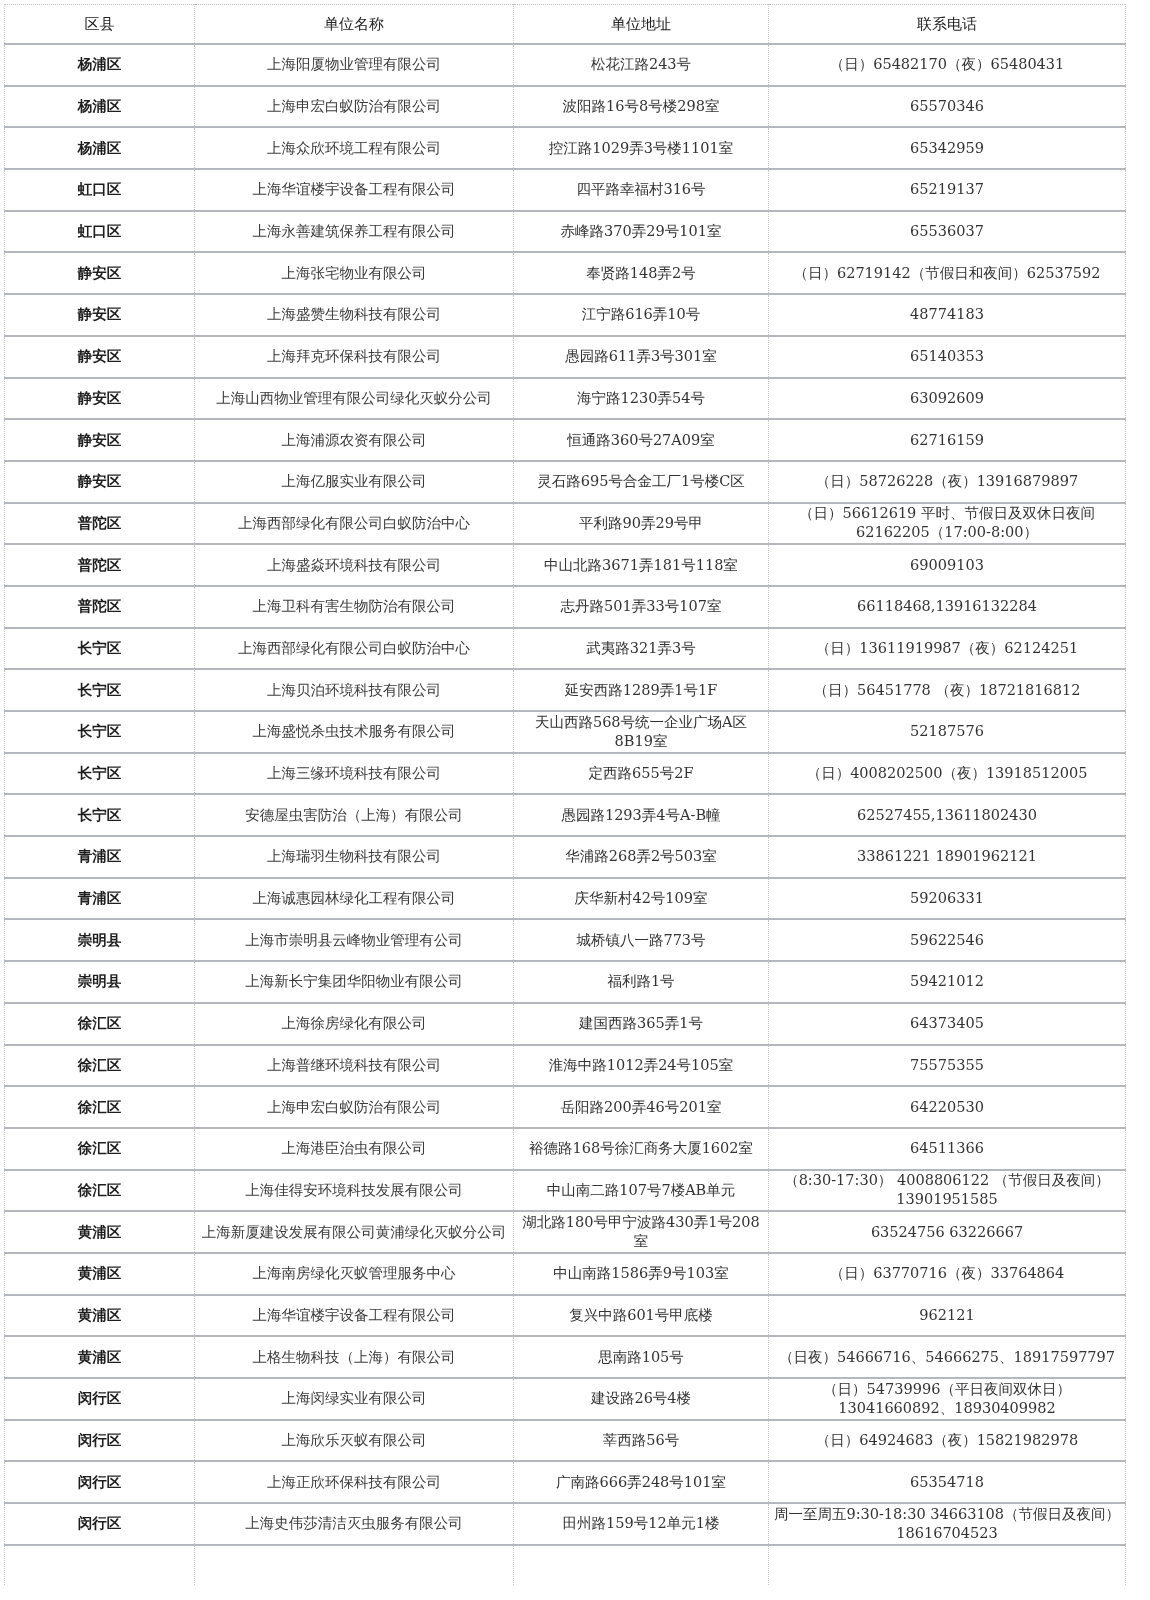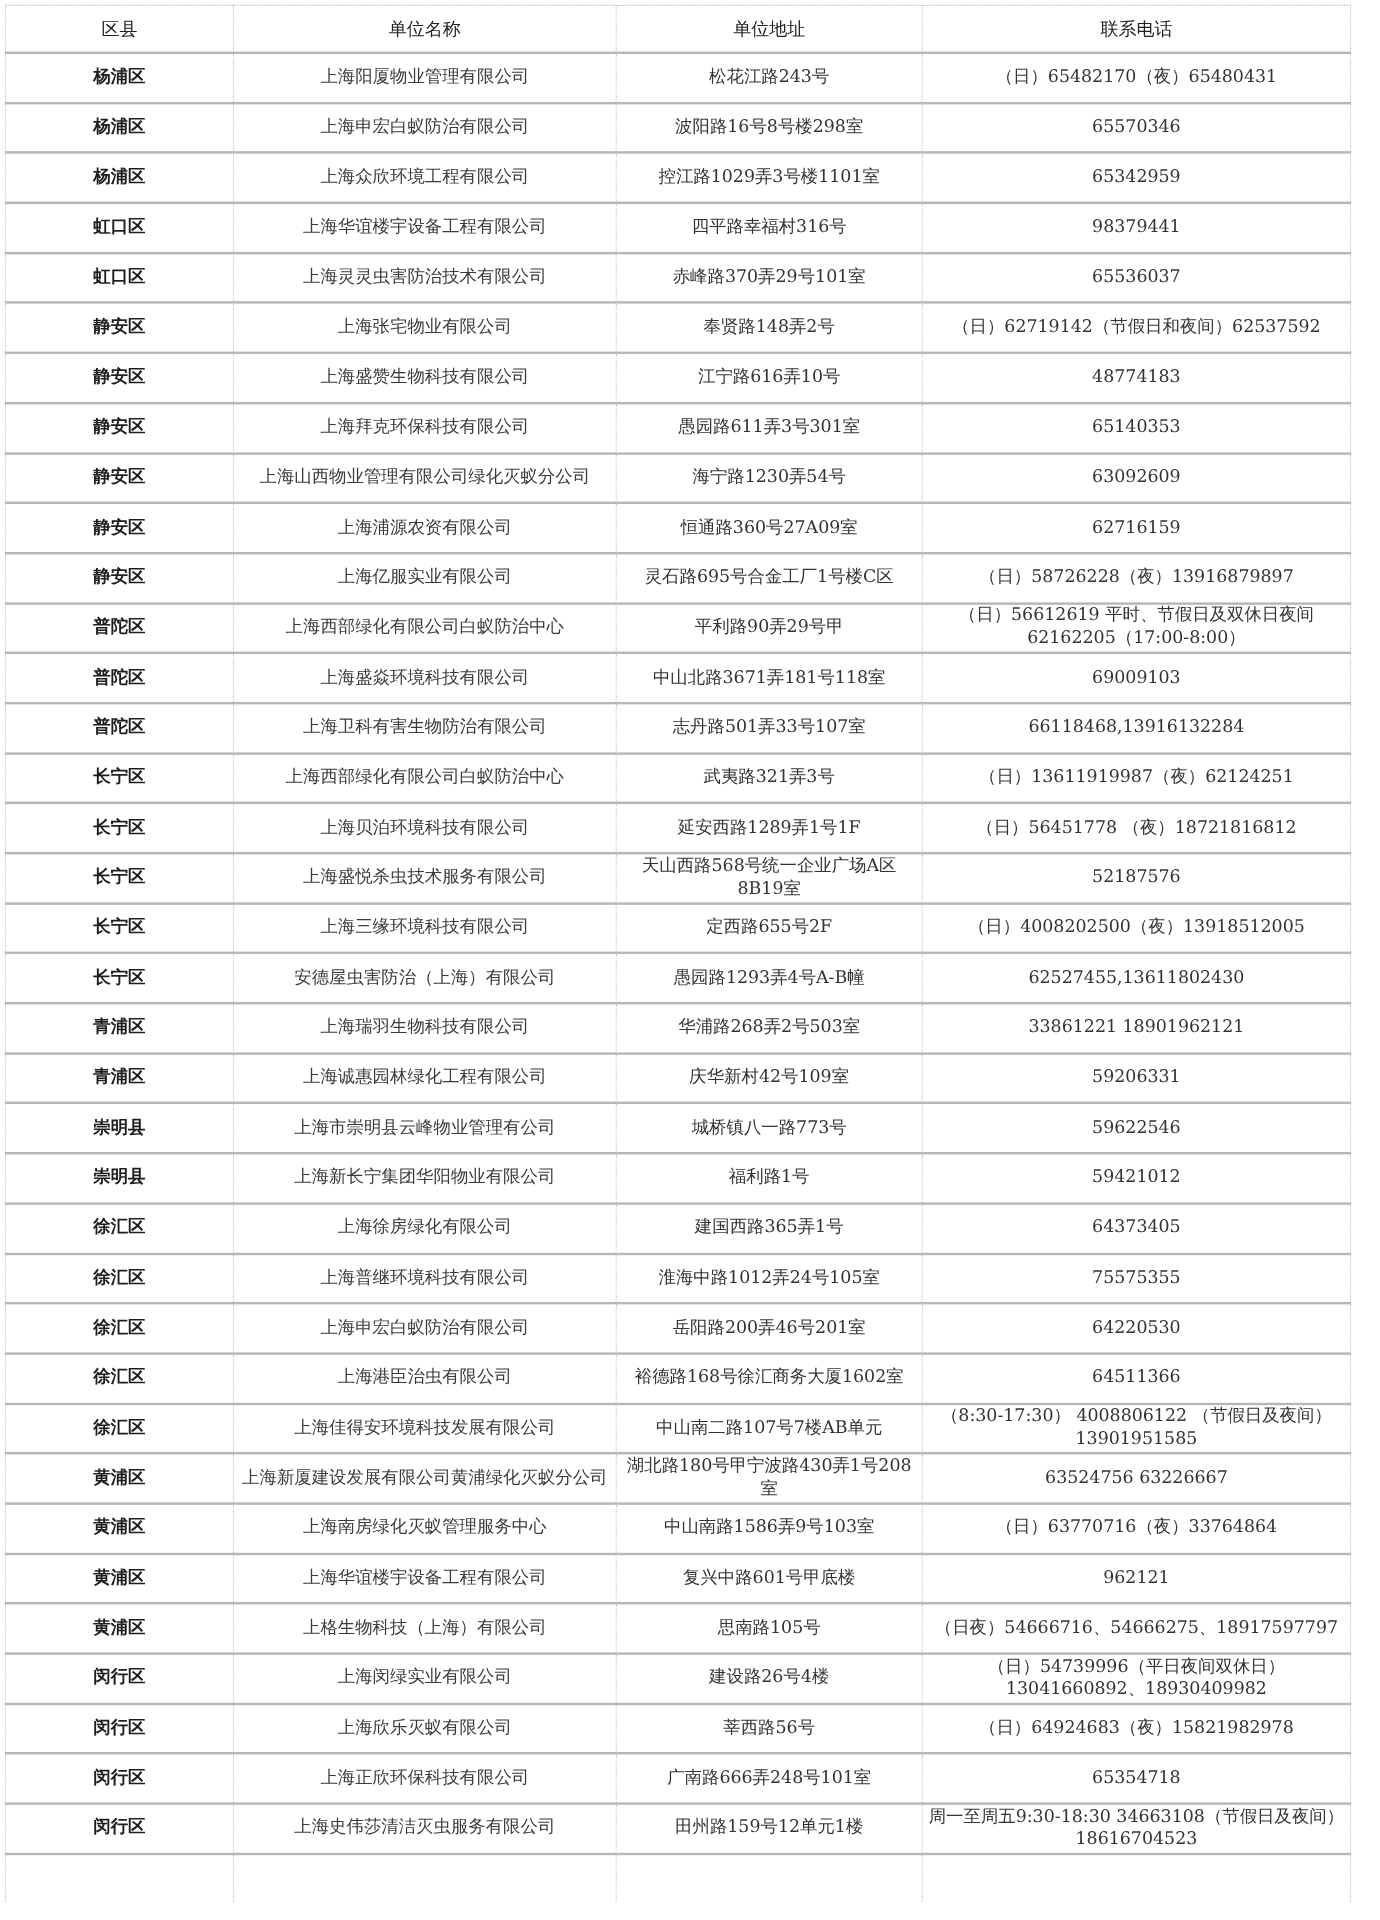--- a/index.html
+++ b/index.html
@@ -41,21 +41,21 @@
     border-bottom: 2px solid #b4b7bb;
     padding: 0 4px;
     font-size: 14.5px;
     line-height: 19px;
     font-weight: normal;
     overflow: hidden;
   }
   table.contacts thead th {
     height: 38px;
     color: #222222;
-    font-family: Liberation Sans, sans-serif;
+    font-family: Liberation Serif, serif;
     font-size: 15px;
   }
   table.contacts tbody td {
     height: 39.7px;
   }
   td.district {
     color: #1e1e1e;
     font-family: "DejaVu Sans", "Liberation Sans", sans-serif;
     font-weight: bold !important;
     font-size: 14.5px;
@@ -109,25 +109,25 @@
         <tr class="" style="">
         <td class="district">杨浦区</td>
         <td class="name">上海众欣环境工程有限公司</td>
         <td class="addr">控江路1029弄3号楼1101室</td>
         <td class="phone">65342959</td>
       </tr>
         <tr class="" style="">
         <td class="district">虹口区</td>
         <td class="name">上海华谊楼宇设备工程有限公司</td>
         <td class="addr">四平路幸福村316号</td>
-        <td class="phone">98379441</td>
+        <td class="phone">65219137</td>
       </tr>
         <tr class="" style="">
         <td class="district">虹口区</td>
-        <td class="name">上海灵灵虫害防治技术有限公司</td>
+        <td class="name">上海永善建筑保养工程有限公司</td>
         <td class="addr">赤峰路370弄29号101室</td>
         <td class="phone">65536037</td>
       </tr>
         <tr class="" style="">
         <td class="district">静安区</td>
         <td class="name">上海张宅物业有限公司</td>
         <td class="addr">奉贤路148弄2号</td>
         <td class="phone">（日）62719142（节假日和夜间）62537592</td>
       </tr>
         <tr class="" style="">

